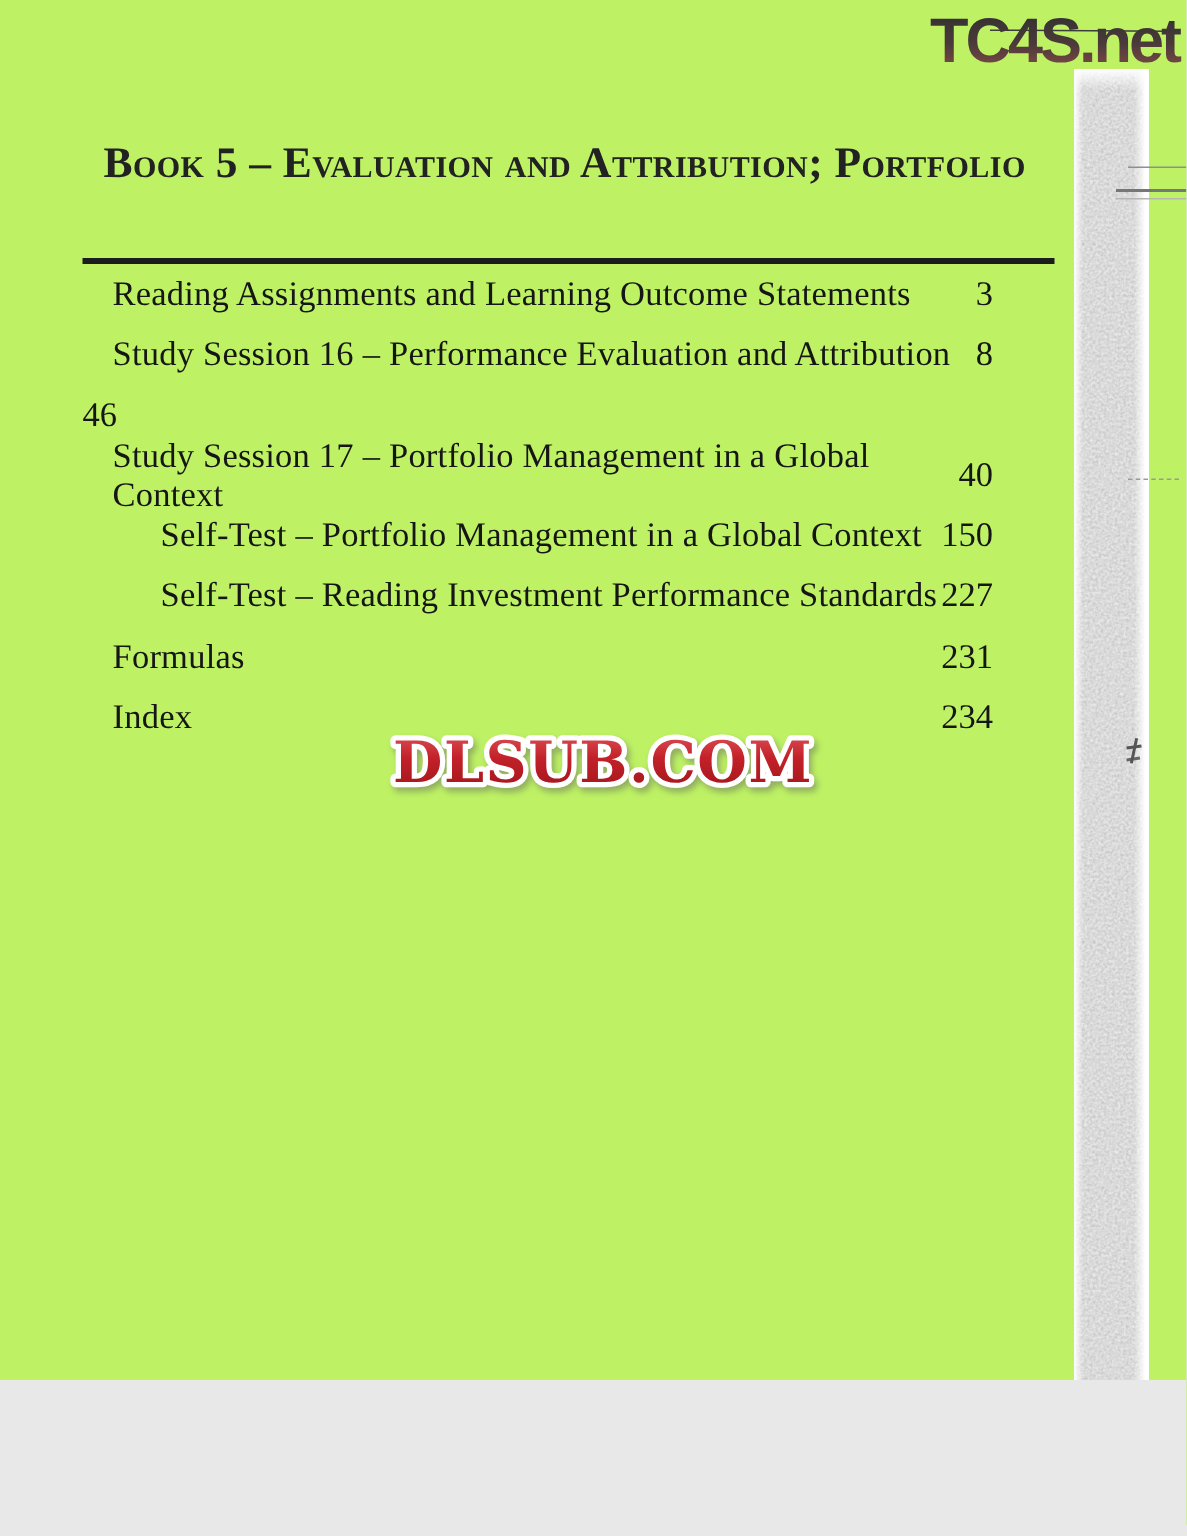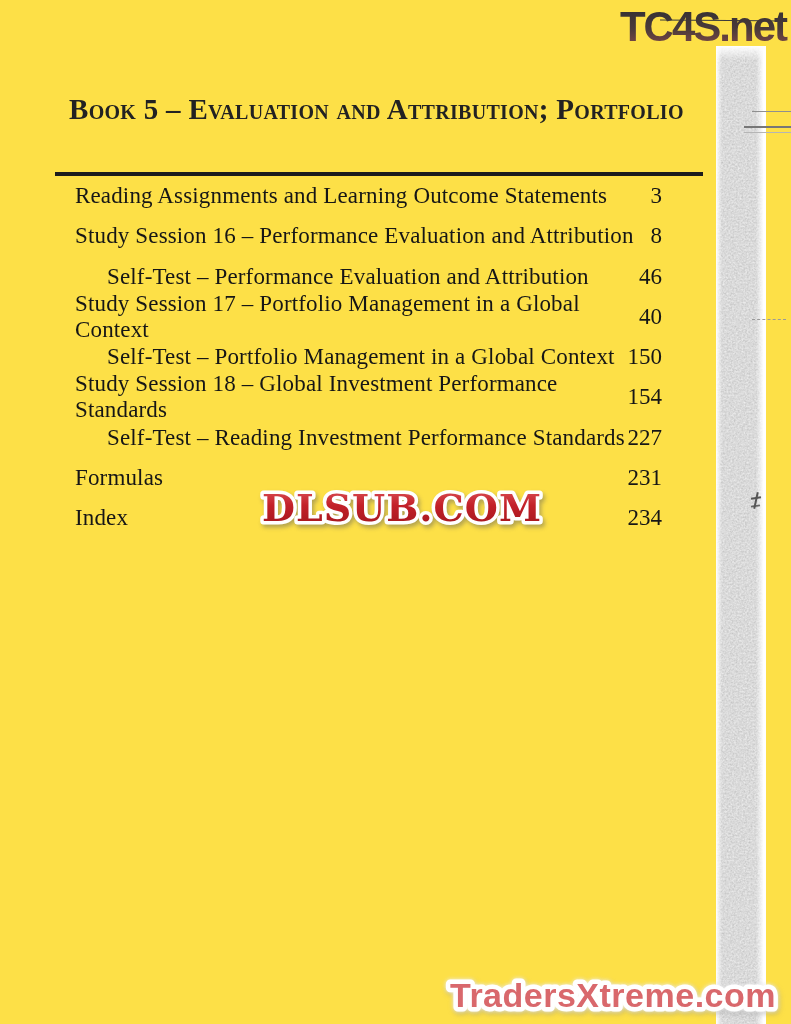--- a/index.html
+++ b/index.html
@@ -1,18 +1,18 @@
 <!DOCTYPE html>
 <html><head>
 <meta charset="utf-8">
 <style>
   html,body { margin:0; padding:0; background:#e8e8e8; }
   .page {
-    position:relative; width:791px; height:1024px; margin:0 auto;
-    background:#fde047; overflow:hidden;
+    position:relative; width:791px; height:920px; margin:0 auto;
+    background:#bef264; overflow:hidden;
     font-family:"Liberation Serif", serif;
   }
 
   
   .strip-wrap { position:absolute; left:716px; top:46px; width:48px; height:978px; z-index:1; }
   .strip-fade-left  { position:absolute; left:716px; top:46px; width:6px;  height:978px; z-index:2;
                       background:linear-gradient(90deg,#ffffff,rgba(255,255,255,0)); }
   .strip-fade-right { position:absolute; left:756px; top:46px; width:10px; height:978px; z-index:2;
                       background:linear-gradient(270deg,#ffffff 25%,rgba(255,255,255,0)); }
   .strip-fade-top   { position:absolute; left:716px; top:46px; width:48px; height:14px; z-index:2;
@@ -106,34 +106,29 @@
   <div class="toc">
       <div class="toc-row">
         <span class="toc-label">Reading Assignments and Learning Outcome Statements</span>
         <span class="toc-page">3</span>
       </div>
       <div class="toc-row">
         <span class="toc-label">Study Session 16 – Performance Evaluation and Attribution</span>
         <span class="toc-page">8</span>
       </div>
       <div class="toc-row indent">
-        <span class="toc-label">Self-Test – Performance Evaluation and Attribution</span>
         <span class="toc-page">46</span>
       </div>
       <div class="toc-row">
         <span class="toc-label">Study Session 17 – Portfolio Management in a Global Context</span>
         <span class="toc-page">40</span>
       </div>
       <div class="toc-row indent">
         <span class="toc-label">Self-Test – Portfolio Management in a Global Context</span>
         <span class="toc-page">150</span>
-      </div>
-      <div class="toc-row">
-        <span class="toc-label">Study Session 18 – Global Investment Performance Standards</span>
-        <span class="toc-page">154</span>
       </div>
       <div class="toc-row indent">
         <span class="toc-label">Self-Test – Reading Investment Performance Standards</span>
         <span class="toc-page">227</span>
       </div>
       <div class="toc-row">
         <span class="toc-label">Formulas</span>
         <span class="toc-page">231</span>
       </div>
       <div class="toc-row">

